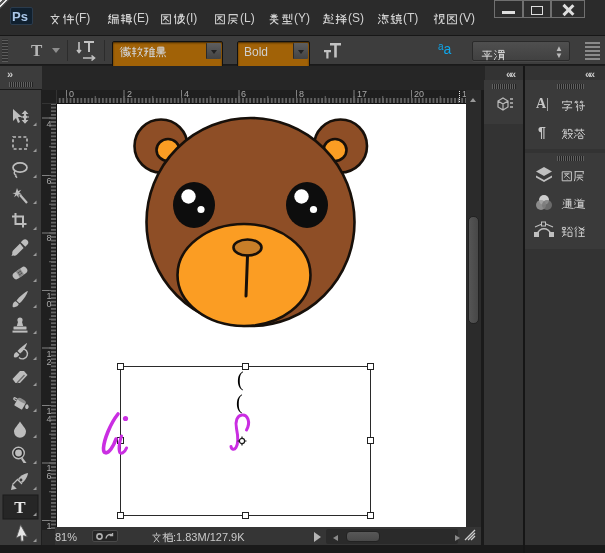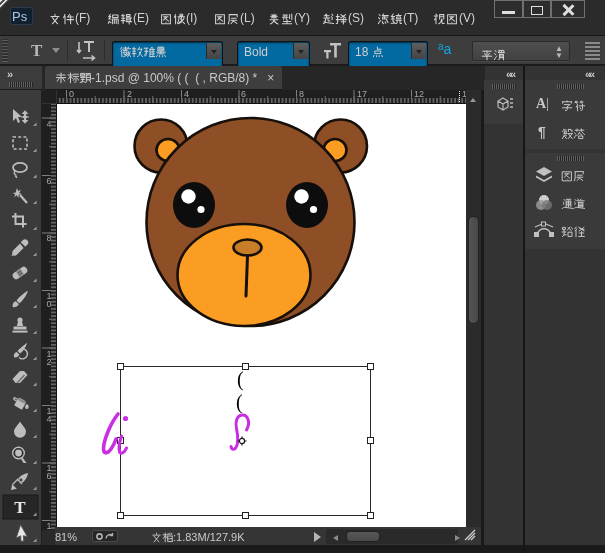--- a/index.html
+++ b/index.html
@@ -3,37 +3,37 @@
 *{margin:0;padding:0;box-sizing:border-box}
 html,body{width:605px;height:553px;overflow:hidden;background:#1d1d1d;
 font-family:"Liberation Sans",sans-serif;}
 #app{position:relative;width:605px;height:553px;background:#1d1d1d}
 .abs{position:absolute}
 .cj{display:inline-block;vertical-align:-2px}
 .mi{position:absolute;top:11px;height:14px;color:#d2d2d2;font-size:12px;white-space:nowrap}
 .mi span{vertical-align:1px;letter-spacing:0}
 .mi .cj{margin-right:1px}
 .winbtn{position:absolute;top:0;height:18px;border:1px solid #707070;background:#2d2d2d}
-.fld{position:absolute;height:36px;background:#0369a1;border:1px solid #111;
+.fld{position:absolute;height:36px;background:#a16207;border:1px solid #111;
 box-shadow:inset 0 1px 2px rgba(0,0,0,.6), 0 1px 0 rgba(255,255,255,.07);border-radius:2px}
 .fld .tx{position:absolute;left:6px;top:3px;font-size:12px;color:#cfcfcf}
 .dbtn{position:absolute;right:1px;top:1px;width:15px;height:16px;border-radius:1px;
 background:linear-gradient(#5e5e5e,#434343);border-left:1px solid #2a2a2a}
 .dbtn:after{content:"";position:absolute;left:4px;top:6.5px;border:3.5px solid transparent;
 border-top:4.5px solid #222;border-bottom:none}
 .grip{background:repeating-linear-gradient(90deg,#606060 0 1px,#232323 1px 2px)}
 .hnd{position:absolute;width:7px;height:7px;background:#fff;border:1px solid #222}
 .tick-num{position:absolute;top:0;font-size:9px;color:#a8a8a8;line-height:9px}
 .vtick-num{position:absolute;left:3px;font-size:9px;color:#a8a8a8;line-height:8px;width:8px;text-align:center}
 </style></head><body>
 <div id="app">
 
 <div class="abs" style="left:0;top:0;width:605px;height:36px;background:#2b2b2b;border-bottom:1px solid #171717"></div>
 <div class="abs" style="left:10px;top:7px;width:23px;height:18px;background:#10202f;border-radius:2px;border:1px solid #2a3b4d"></div>
-<div class="abs" style="left:12px;top:9px;font-size:13px;font-weight:normal;color:#a9c6e8;letter-spacing:0">Ps</div>
+<div class="abs" style="left:12px;top:9px;font-size:13px;font-weight:bold;color:#a9c6e8;letter-spacing:0">Ps</div>
 <div class="abs" style="left:0;top:0;width:9px;height:9px;background:repeating-linear-gradient(135deg,#e8e8e8 0 1.5px,#555 1.5px 4px);clip-path:polygon(0 0,100% 0,0 100%)"></div>
 <div class="mi" style="left:49px"><svg class="cj" style="width:12px;height:12px;" viewBox="0 0 12 12">
         <path d="M6 1.2 V2.4 M2 3.4 H10 M3.4 10.8 L8.6 4.6 M3.4 4.6 L8.6 10.8" fill="none" stroke="#d2d2d2" stroke-width="1.05" stroke-linecap="round"></path>
       </svg><svg class="cj" style="width:12px;height:12px;" viewBox="0 0 12 12">
         <path d="M3 1.4 L1.6 4.6 M3 3 V10.8 M7.6 1.2 L6.2 3.6 M5.4 4 H11.4 M5 6.6 H11.8 M8.6 2.6 V10.8" fill="none" stroke="#d2d2d2" stroke-width="1.05" stroke-linecap="round"></path>
       </svg><span>(F)</span></div>
 <div class="mi" style="left:107px"><svg class="cj" style="width:12px;height:12px;" viewBox="0 0 12 12">
         <path d="M3.4 1.4 L1.8 3.6 H3.6 L2 6 H3.8 M2.2 8.2 L1.4 10.4 M2.4 8.6 L3.8 9.6 M5.6 2 H11 M5.6 2 V4.4 M11 2 V4.4 M5.6 4.4 H11 M5.4 6 H11.2 M5.4 6 V10.8 M7.3 6 V10.4 M9.2 6 V10.4 M11.2 6 V10.8" fill="none" stroke="#d2d2d2" stroke-width="1.05" stroke-linecap="round"></path>
       </svg><svg class="cj" style="width:12px;height:12px;" viewBox="0 0 12 12">
         <path d="M3 1.2 L2.6 2.8 M1.4 2.8 H4.8 M1.6 5.2 H4.6 M3.1 2.8 V10.6 M1.2 7.6 H5 M6.6 1.6 H10 V3.6 H6.6 Z M6 5 H11.6 M6.7 5 V8.6 M10.3 5 V8.6 M6.7 6.8 H10.3 M6.2 8.6 H11.6 M9.2 8.6 V11" fill="none" stroke="#d2d2d2" stroke-width="1.05" stroke-linecap="round"></path>
@@ -105,49 +105,34 @@
 <div class="fld" style="left:237px;top:41px;width:73px">
       <span class="tx">Bold</span>
       <span class="dbtn"></span>
     </div>
 <svg class="abs" style="left:322px;top:42px" width="20" height="18" viewBox="0 0 20 18">
 <g fill="#c2c2c2">
         <path d="M2 8 h7 v2.2 h-2.5 v6.4 h-2.2 v-6.4 H2 Z"></path>
 <path d="M8 1 h11 v2.6 h-4.2 v12 h-2.6 v-12 H8 Z"></path>
       </g>
     </svg>
-<div class="fld" style="left:348px;top:41px;width:80px">
-      <span class="tx">18 <svg class="cj" style="width:12px;height:12px;" viewBox="0 0 12 12">
-          <path d="M5.4 1 V3.2 M5.4 3.2 H9.2 M3.2 5 H8.8 V7.6 H3.2 Z M2 9.4 L1.4 10.8 M4.6 9.6 V10.8 M7.2 9.6 V10.8 M9.8 9.4 L10.4 10.8" fill="none" stroke="#cfcfcf" stroke-width="1.00" stroke-linecap="round"></path>
-        </svg></span>
-      <span class="dbtn"></span>
-    </div>
 <div class="abs" style="left:438px;top:41px;color:#0ea5e9;font-size:13px"><span style="font-size:10px;vertical-align:4px">a</span><span style="font-size:14px">a</span></div>
 <div class="abs" style="left:472px;top:41px;width:98px;height:20px;background:linear-gradient(#4f4f4f,#414141);border:1px solid #2a2a2a;border-radius:2px;box-shadow:0 1px 0 rgba(255,255,255,.06)">
 <span style="position:absolute;left:8px;top:3px"><svg class="cj" style="width:12px;height:12px;" viewBox="0 0 12 12">
           <path d="M1.8 2.2 H10.2 M6 2.2 V10.8 M3.6 4.2 L4.6 6.2 M8.4 4.2 L7.4 6.2 M1.2 7.2 H10.8" fill="none" stroke="#d6d6d6" stroke-width="1.00" stroke-linecap="round"></path>
         </svg><svg class="cj" style="width:12px;height:12px;" viewBox="0 0 12 12">
           <path d="M2.2 1.5 L3.2 2.8 M1.6 4.6 L2.8 5.9 M1.4 10.6 C2 9.2 2.6 8.4 3.4 7.6 M6 1.4 H10.8 V3.6 M6 1.4 V3.6 H8.4 V2.4 M5.4 3.6 H11.4 M6.6 5.4 H10.4 M6.6 5.4 V9.6 C6.6 10.4 6.4 10.6 5.8 10.6 M10.4 5.4 V10.8 M6.6 7 H10.4 M6.6 8.6 H10.4" fill="none" stroke="#d6d6d6" stroke-width="1.00" stroke-linecap="round"></path>
         </svg></span>
 <span style="position:absolute;right:6px;top:3px;color:#bbb;font-size:8px;line-height:7px">▲<br>▼</span>
     </div>
 <div class="abs" style="left:585px;top:41px;width:15px;height:19px;background:repeating-linear-gradient(0deg,#8a8a8a 0 2px,#3d3d3d 2px 4px)"></div>
 <div class="abs" style="left:0;top:66px;width:605px;height:24px;background:#262626"></div>
 <div class="abs" style="left:0;top:66px;width:42px;height:24px;background:#3c3c3c;border-bottom:1px solid #1a1a1a"></div>
 <div class="abs" style="left:7px;top:68px;color:#c9c9c9;font-size:11px;letter-spacing:-2px;font-weight:bold">»&nbsp;</div>
 <div class="abs grip" style="left:9px;top:82px;width:24px;height:5px"></div>
-<div class="abs" style="left:45px;top:66px;width:237px;height:24px;background:#3e3e3e;border-radius:3px 3px 0 0;border-bottom:1px solid #1a1a1a">
-<span style="position:absolute;left:10px;top:5px;font-size:12px;color:#c9c9c9;white-space:nowrap"><svg class="cj" style="width:12px;height:12px;" viewBox="0 0 12 12">
-          <path d="M2 3 H10 M1.4 5.6 H10.6 M6 1 V10.8 M4.4 6 L2.2 9.2 M7.6 6 L9.8 9.2" fill="none" stroke="#c9c9c9" stroke-width="1.00" stroke-linecap="round"></path>
-        </svg><svg class="cj" style="width:12px;height:12px;" viewBox="0 0 12 12">
-          <path d="M1 3 H6 M3.5 1 V10.8 M3.3 4.2 L1.4 7 M3.7 4.2 L5.6 6.6 M6.6 2.2 H11.4 M6.2 4.4 H11.8 M9 4.4 V9.4 C9 10.4 8.6 10.6 7.8 10.4 M7.4 6.4 L6.4 8.4 M10.6 6.4 L11.6 8.2" fill="none" stroke="#c9c9c9" stroke-width="1.00" stroke-linecap="round"></path>
-        </svg><svg class="cj" style="width:12px;height:12px;" viewBox="0 0 12 12">
-          <path d="M2 1.4 H5.8 V4.2 H2 Z M2 2.8 H5.8 M1.4 5.4 H6.4 M3.9 4.2 V7.6 M2.2 7.6 H5.4 M3.9 7.6 L2.6 10.2 M1.2 10.4 L4.6 9.6 L6.2 10.2 M7 1.6 H11.8 M9.4 1.6 L8.8 3 M7.4 3 H11.4 M7.4 3 V7.8 M11.4 3 V7.8 M7.4 5.4 H11.4 M7.4 7.8 H11.4 M8.2 7.8 L6.8 10.6 M10.4 7.8 L11.8 10.6" fill="none" stroke="#c9c9c9" stroke-width="1.00" stroke-linecap="round"></path>
-        </svg>-1.psd @ 100% ( (&nbsp;&nbsp;( , RGB/8) *&nbsp;&nbsp;&nbsp;×</span>
-    </div>
 <div class="abs" style="left:485px;top:66px;width:39px;height:24px;background:#333"></div>
 <div class="abs" style="left:506px;top:68px;color:#c9c9c9;font-size:11px;letter-spacing:-2px;font-weight:bold">««</div>
 <div class="abs" style="left:525px;top:66px;width:80px;height:24px;background:#333"></div>
 <div class="abs" style="left:585px;top:68px;color:#c9c9c9;font-size:11px;letter-spacing:-2px;font-weight:bold">««</div>
 <div class="abs" style="left:0;top:90px;width:42px;height:455px;background:#3b3b3b;border-right:1px solid #1f1f1f"></div>
 <svg class="abs" style="left:0;top:90px" width="42" height="455" viewBox="0 0 42 455">
       <g fill="#bdbdbd" stroke="none">
         <g transform="translate(20,27)">
           <path d="M-7 -8 L-7 4 L-4 1 L-2 6 L0 5 L-2 0 L2 0 Z"></path>
           <path d="M5 -4 v8 M1 0 h8 M5 -6 l-2.2 2.5 h4.4 Z M5 6 l-2.2 -2.5 h4.4 Z M3 0 l2.5 -2.2 v4.4 Z M7 0 l-2.5 -2.2 v4.4 Z" stroke="#bdbdbd" stroke-width="1.1" fill="#bdbdbd"></path>
@@ -254,21 +239,21 @@
 linear-gradient(90deg,#808080 0 1px,transparent 1px);
 background-size:3.594px 5px,28.75px 7px,57.5px 14px;
 background-position:left 9px bottom 0,left 9px bottom 0,left 9px bottom 0;
 background-repeat:repeat-x;border-bottom:1px solid #111">
 <span class="tick-num" style="left:12px">0</span>
 <span class="tick-num" style="left:70px">2</span>
 <span class="tick-num" style="left:127px">4</span>
 <span class="tick-num" style="left:184px">6</span>
 <span class="tick-num" style="left:242px">8</span>
 <span class="tick-num" style="left:300px">17</span>
-<span class="tick-num" style="left:357px">12</span>
+<span class="tick-num" style="left:357px">20</span>
 <span class="tick-num" style="left:405px">1</span>
 <div style="position:absolute;left:402px;top:0;width:1px;height:14px;background:repeating-linear-gradient(0deg,#e8e8e8 0 1px,transparent 1px 2px)"></div>
 </div>
 <div class="abs" style="left:42px;top:104px;width:15px;height:426px;background:#1f1f1f;overflow:hidden;
 background-image:
 linear-gradient(180deg,#636363 0 2px,transparent 2px),
 linear-gradient(180deg,#6e6e6e 0 1px,transparent 1px),
 linear-gradient(180deg,#808080 0 1px,transparent 1px);
 background-size:5px 3.594px,7px 28.75px,14px 57.5px;
 background-position:right 0 top 13.5px,right 0 top 13.5px,right 0 top 13.5px;

